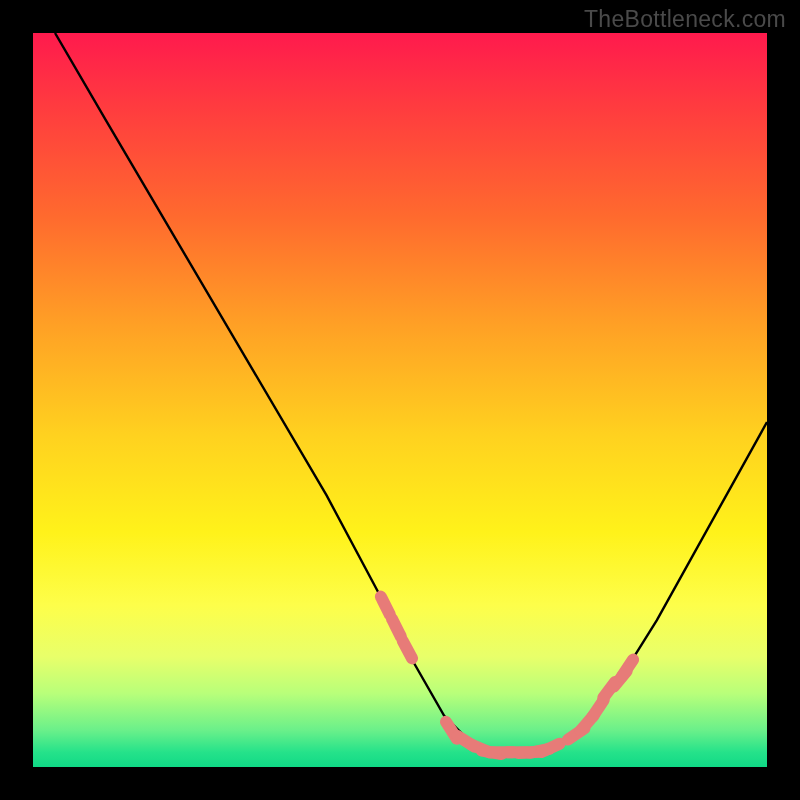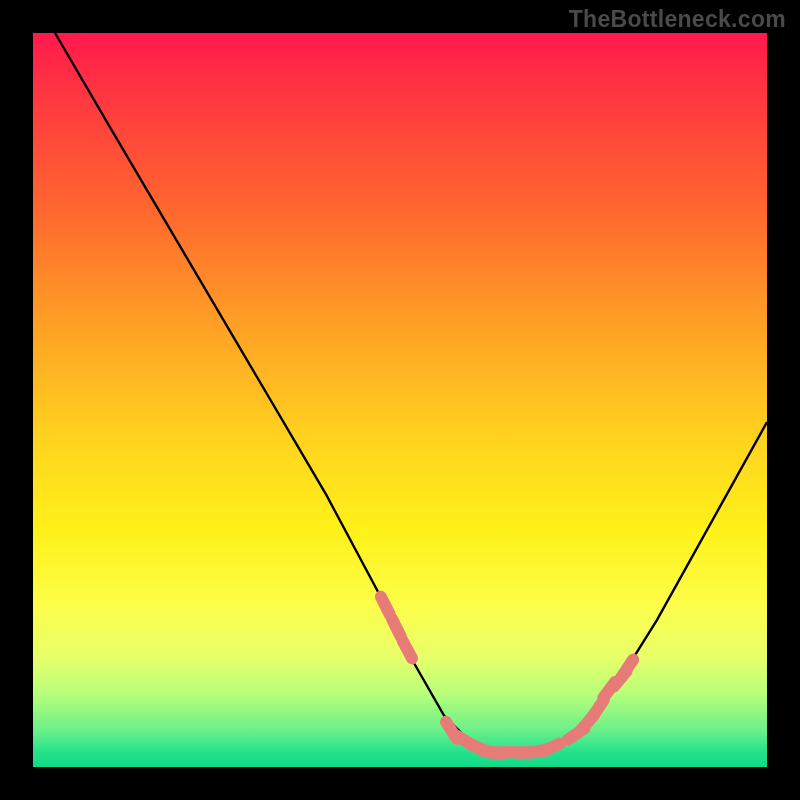--- a/index.html
+++ b/index.html
@@ -48,21 +48,21 @@
       #25e28a 98%,
       #10d986 100%
     );
   }
   .watermark {
     position: absolute;
     top: 6px;
     right: 14px;
     color: #4a4a4a;
     font-size: 23px;
-    font-weight: 700;
+    font-weight: 400;
     letter-spacing: 0.3px;
     user-select: none;
   }
   svg.curve {
     position: absolute;
     left: 0;
     top: 0;
     width: 734px;
     height: 734px;
   }

